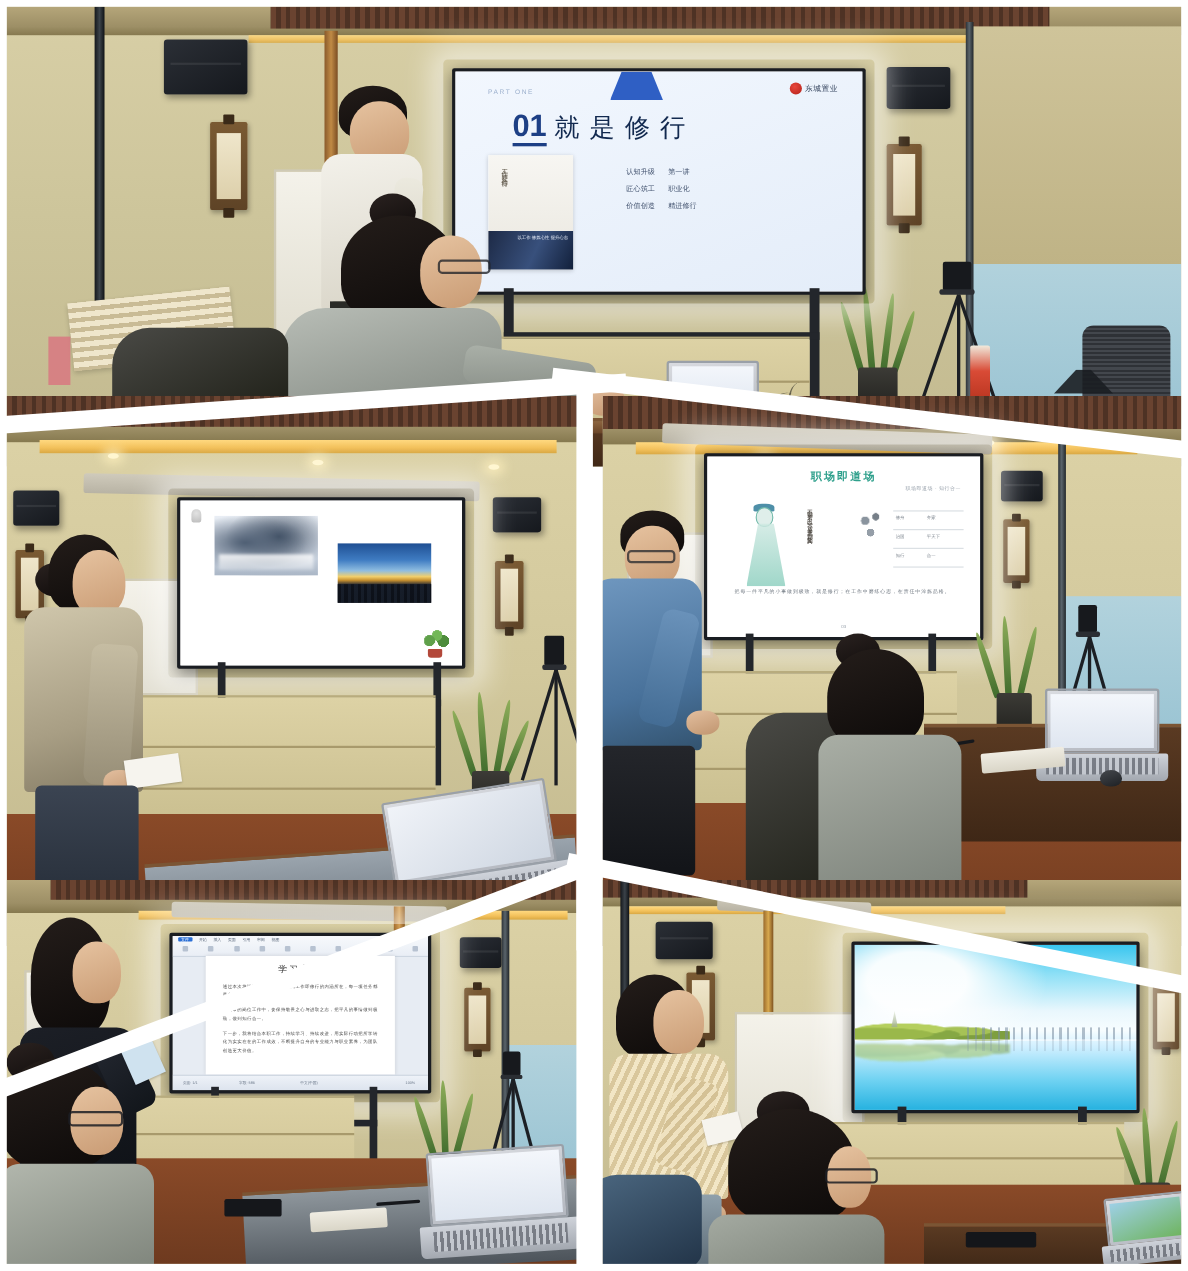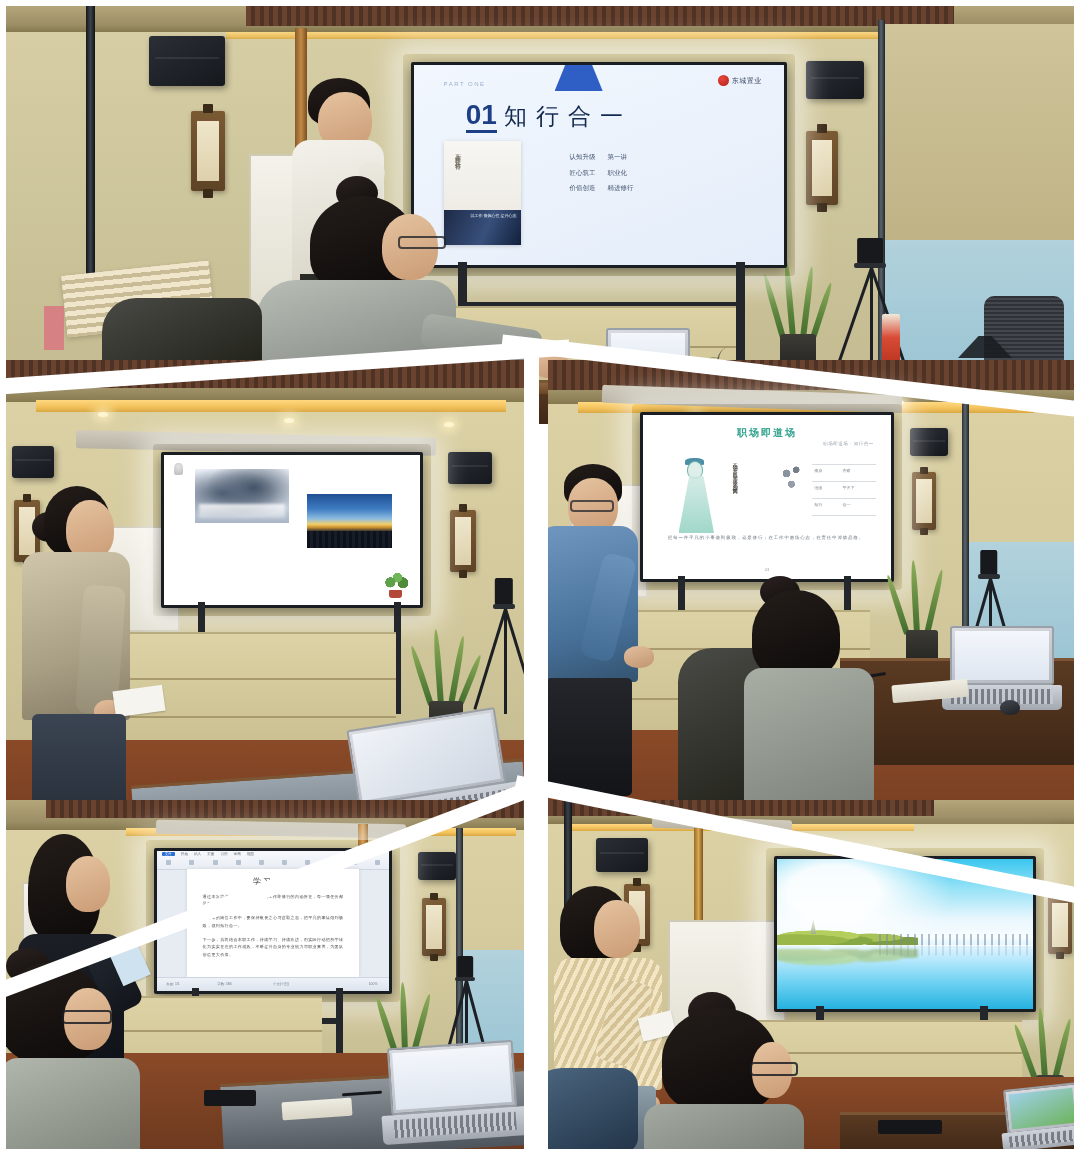--- a/index.html
+++ b/index.html
@@ -823,21 +823,21 @@
         <div class="tv-screen">
           <div class="slide s1">
             <div class="trapezoid"></div>
             <div class="partone">PART ONE</div>
             <div class="brand">
               <span class="mark"></span>
               <span class="btxt">东城置业</span>
             </div>
             <div class="headline">
               <span class="num">01</span>
-              <span class="zh">知行合一</span>
+              <span class="zh">就是修行</span>
             </div>
             <div class="bookcard">
               <div class="vtext">工作
 即是
 修行</div>
               <div class="photo">
                 <div class="ptxt">以工作
 修炼心性
 提升心志</div>
               </div>

